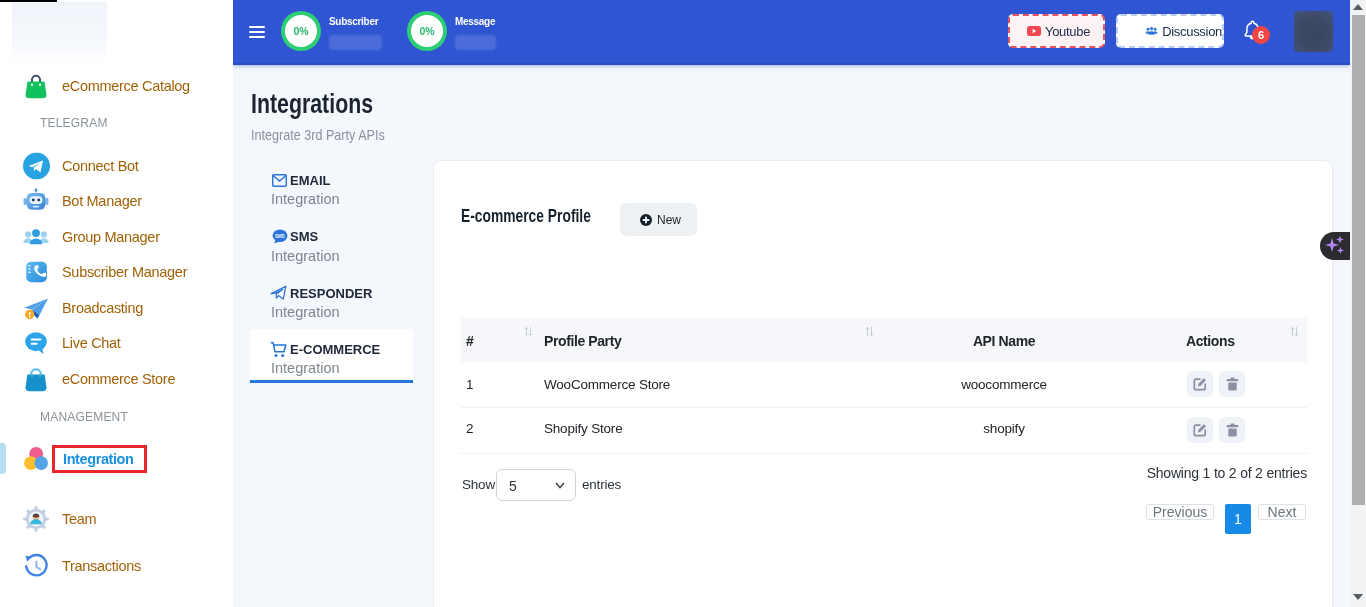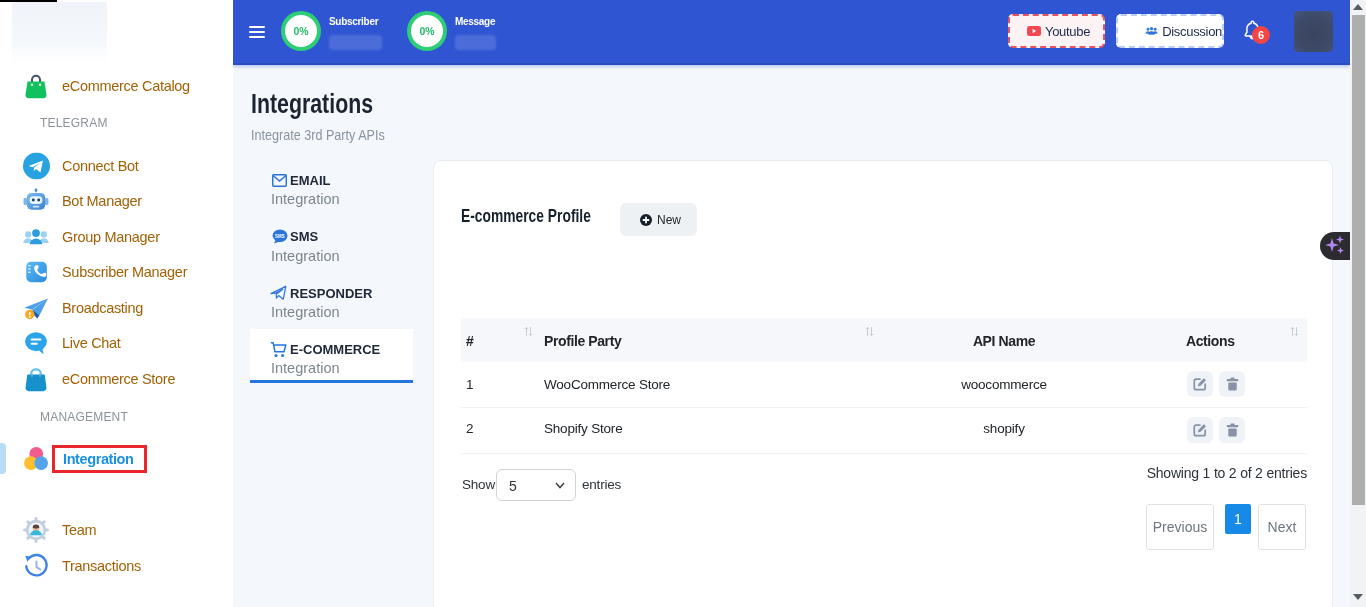--- a/index.html
+++ b/index.html
@@ -26,21 +26,21 @@
   #main { left:233px; top:65px; width:1117px; height:542px; background:#f4f7fb; }
 
   .navtitle { font-size:13px; font-weight:bold; color:#20293a; }
   .navsub { font-size:14.5px; color:#7d868f; }
 
   #card { position:absolute; left:200px; top:95px; width:900px; height:470px; background:#fff; border:1px solid #e8ecf1; border-radius:8px; }
 
   .thead { font-size:14px; color:#212529; letter-spacing:-0.4px; }
   .tcell { font-size:13.5px; color:#212529; letter-spacing:-0.2px; }
   .actbtn { width:26px; height:26px; background:#eff2f6; border-radius:6px; display:flex; align-items:center; justify-content:center; }
-  .pbtn { height:46px; background:#fff; border:1px solid #dee2e6; border-radius:3px; color:#6d7681; font-size:14px; display:flex; align-items:center; justify-content:center;text-align:center; }
+  .pbtn { height:16px; background:#fff; border:1px solid #dee2e6; border-radius:3px; color:#6d7681; font-size:14px; display:flex; align-items:center; justify-content:center;text-align:center; }
 </style>
 </head>
 <body>
 
   <div id="sidebar" class="abs">
     <div class="abs" style="left:0;top:0;width:57px;height:2px;background:#000;"></div>
     <div class="abs" style="left:12px;top:2px;width:95px;height:62px;background:linear-gradient(180deg,#f0f4fa 0%,#f5f8fc 65%,#ffffff 100%);border-radius:2px;"></div>
 
     <div class="sitem" style="top:71px;">
       <svg class="ico" viewBox="0 0 24 24">
@@ -138,21 +138,21 @@
     <div class="abs" style="left:0; top:443px; width:6px; height:31px; background:#b9dcf5; border-radius:0 4px 4px 0;"></div>
     <div class="sitem" style="top:444px;">
       <svg class="ico" viewBox="0 0 24 24">
         <circle cx="12.2" cy="7.3" r="6.4" fill="#f25d90"></circle>
         <circle cx="7.3" cy="15.8" r="6.3" fill="#fcc02e"></circle>
         <circle cx="16.8" cy="15.8" r="6.3" fill="#55a4e9"></circle>
       </svg>
       <div class="txt" style="color:#1a90e0; left:63px; font-weight:bold; letter-spacing:-0.4px;">Integration</div>
       <div class="abs" style="left:52px; top:1px; width:95px; height:28px; border:3px solid #e8262b;"></div>
     </div>
-    <div class="sitem" style="top:515px;padding-left:37px;">
+    <div class="sitem" style="top:504px;padding-left:37px;">
       <svg class="ico" viewBox="0 0 24 24">
         <rect x="10.6" y="0" width="2.8" height="5" rx="1.3" fill="#c3cede" transform="rotate(0 12 12)"></rect>
         <rect x="10.6" y="0" width="2.8" height="5" rx="1.3" fill="#c3cede" transform="rotate(45 12 12)"></rect>
         <rect x="10.6" y="0" width="2.8" height="5" rx="1.3" fill="#c3cede" transform="rotate(90 12 12)"></rect>
         <rect x="10.6" y="0" width="2.8" height="5" rx="1.3" fill="#c3cede" transform="rotate(135 12 12)"></rect>
         <rect x="10.6" y="0" width="2.8" height="5" rx="1.3" fill="#c3cede" transform="rotate(180 12 12)"></rect>
         <rect x="10.6" y="0" width="2.8" height="5" rx="1.3" fill="#c3cede" transform="rotate(225 12 12)"></rect>
         <rect x="10.6" y="0" width="2.8" height="5" rx="1.3" fill="#c3cede" transform="rotate(270 12 12)"></rect>
         <rect x="10.6" y="0" width="2.8" height="5" rx="1.3" fill="#c3cede" transform="rotate(315 12 12)"></rect>
         <circle cx="12" cy="12" r="9.4" fill="#c3cede"></circle>

